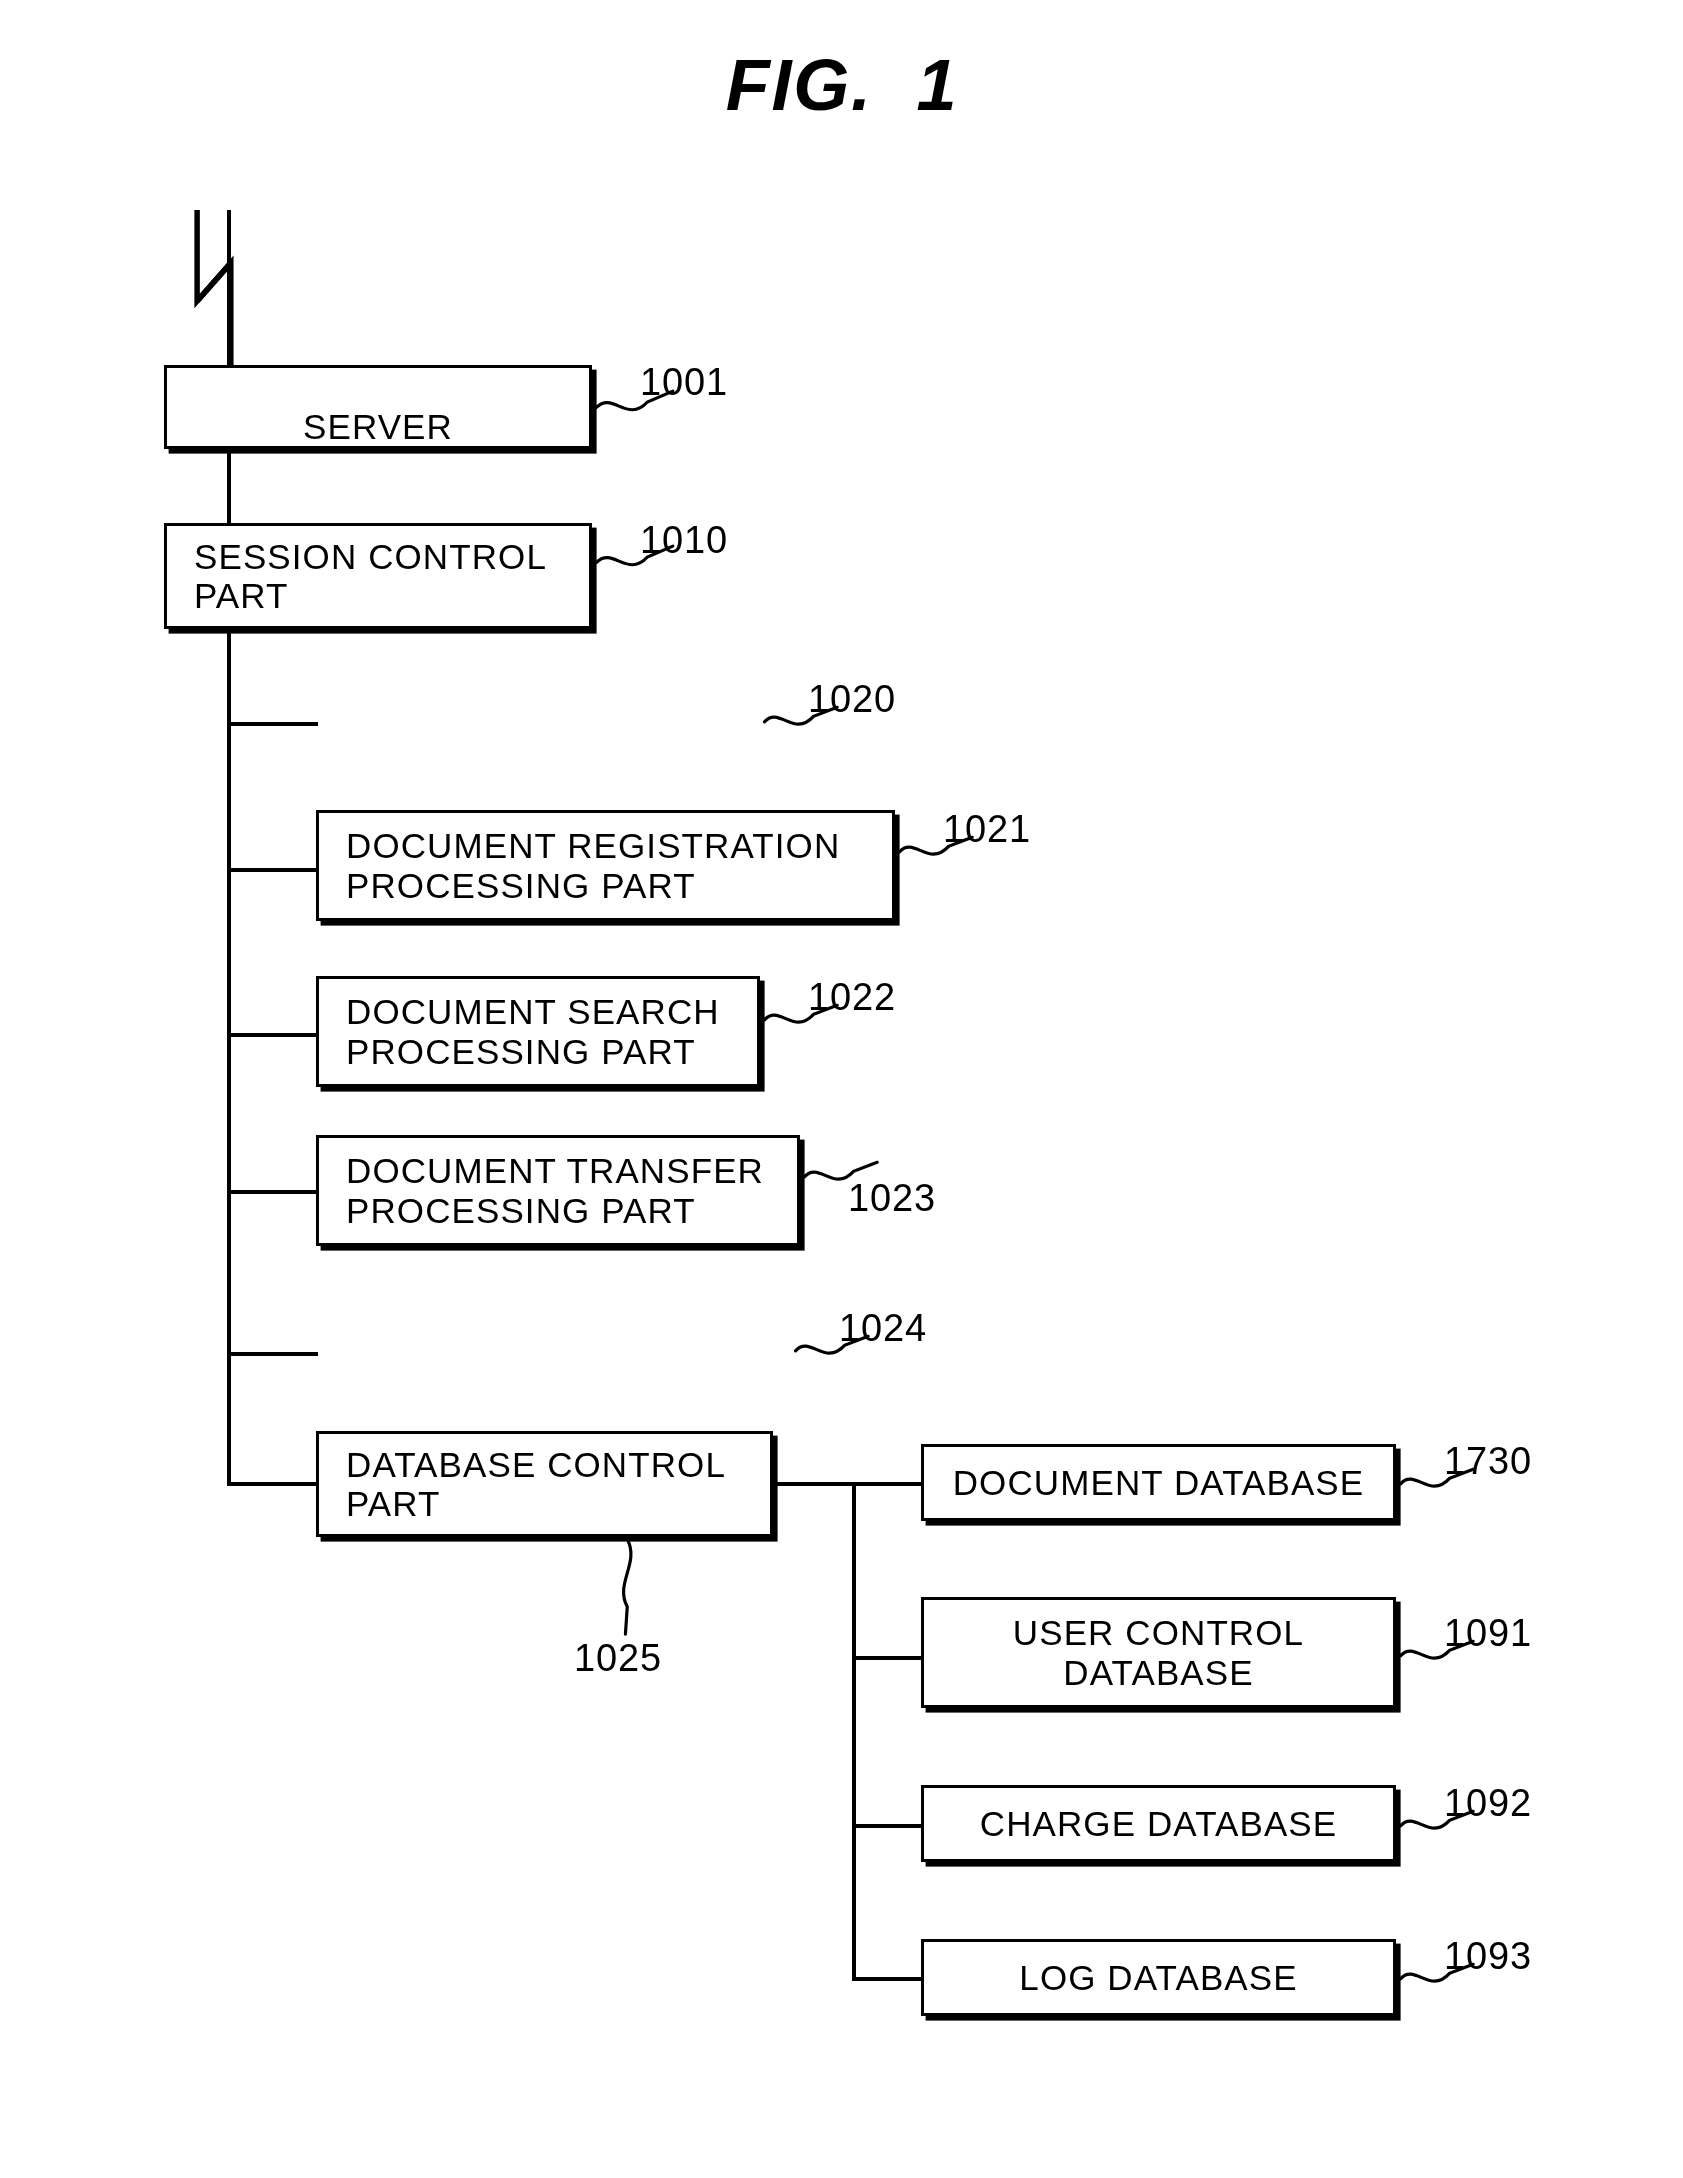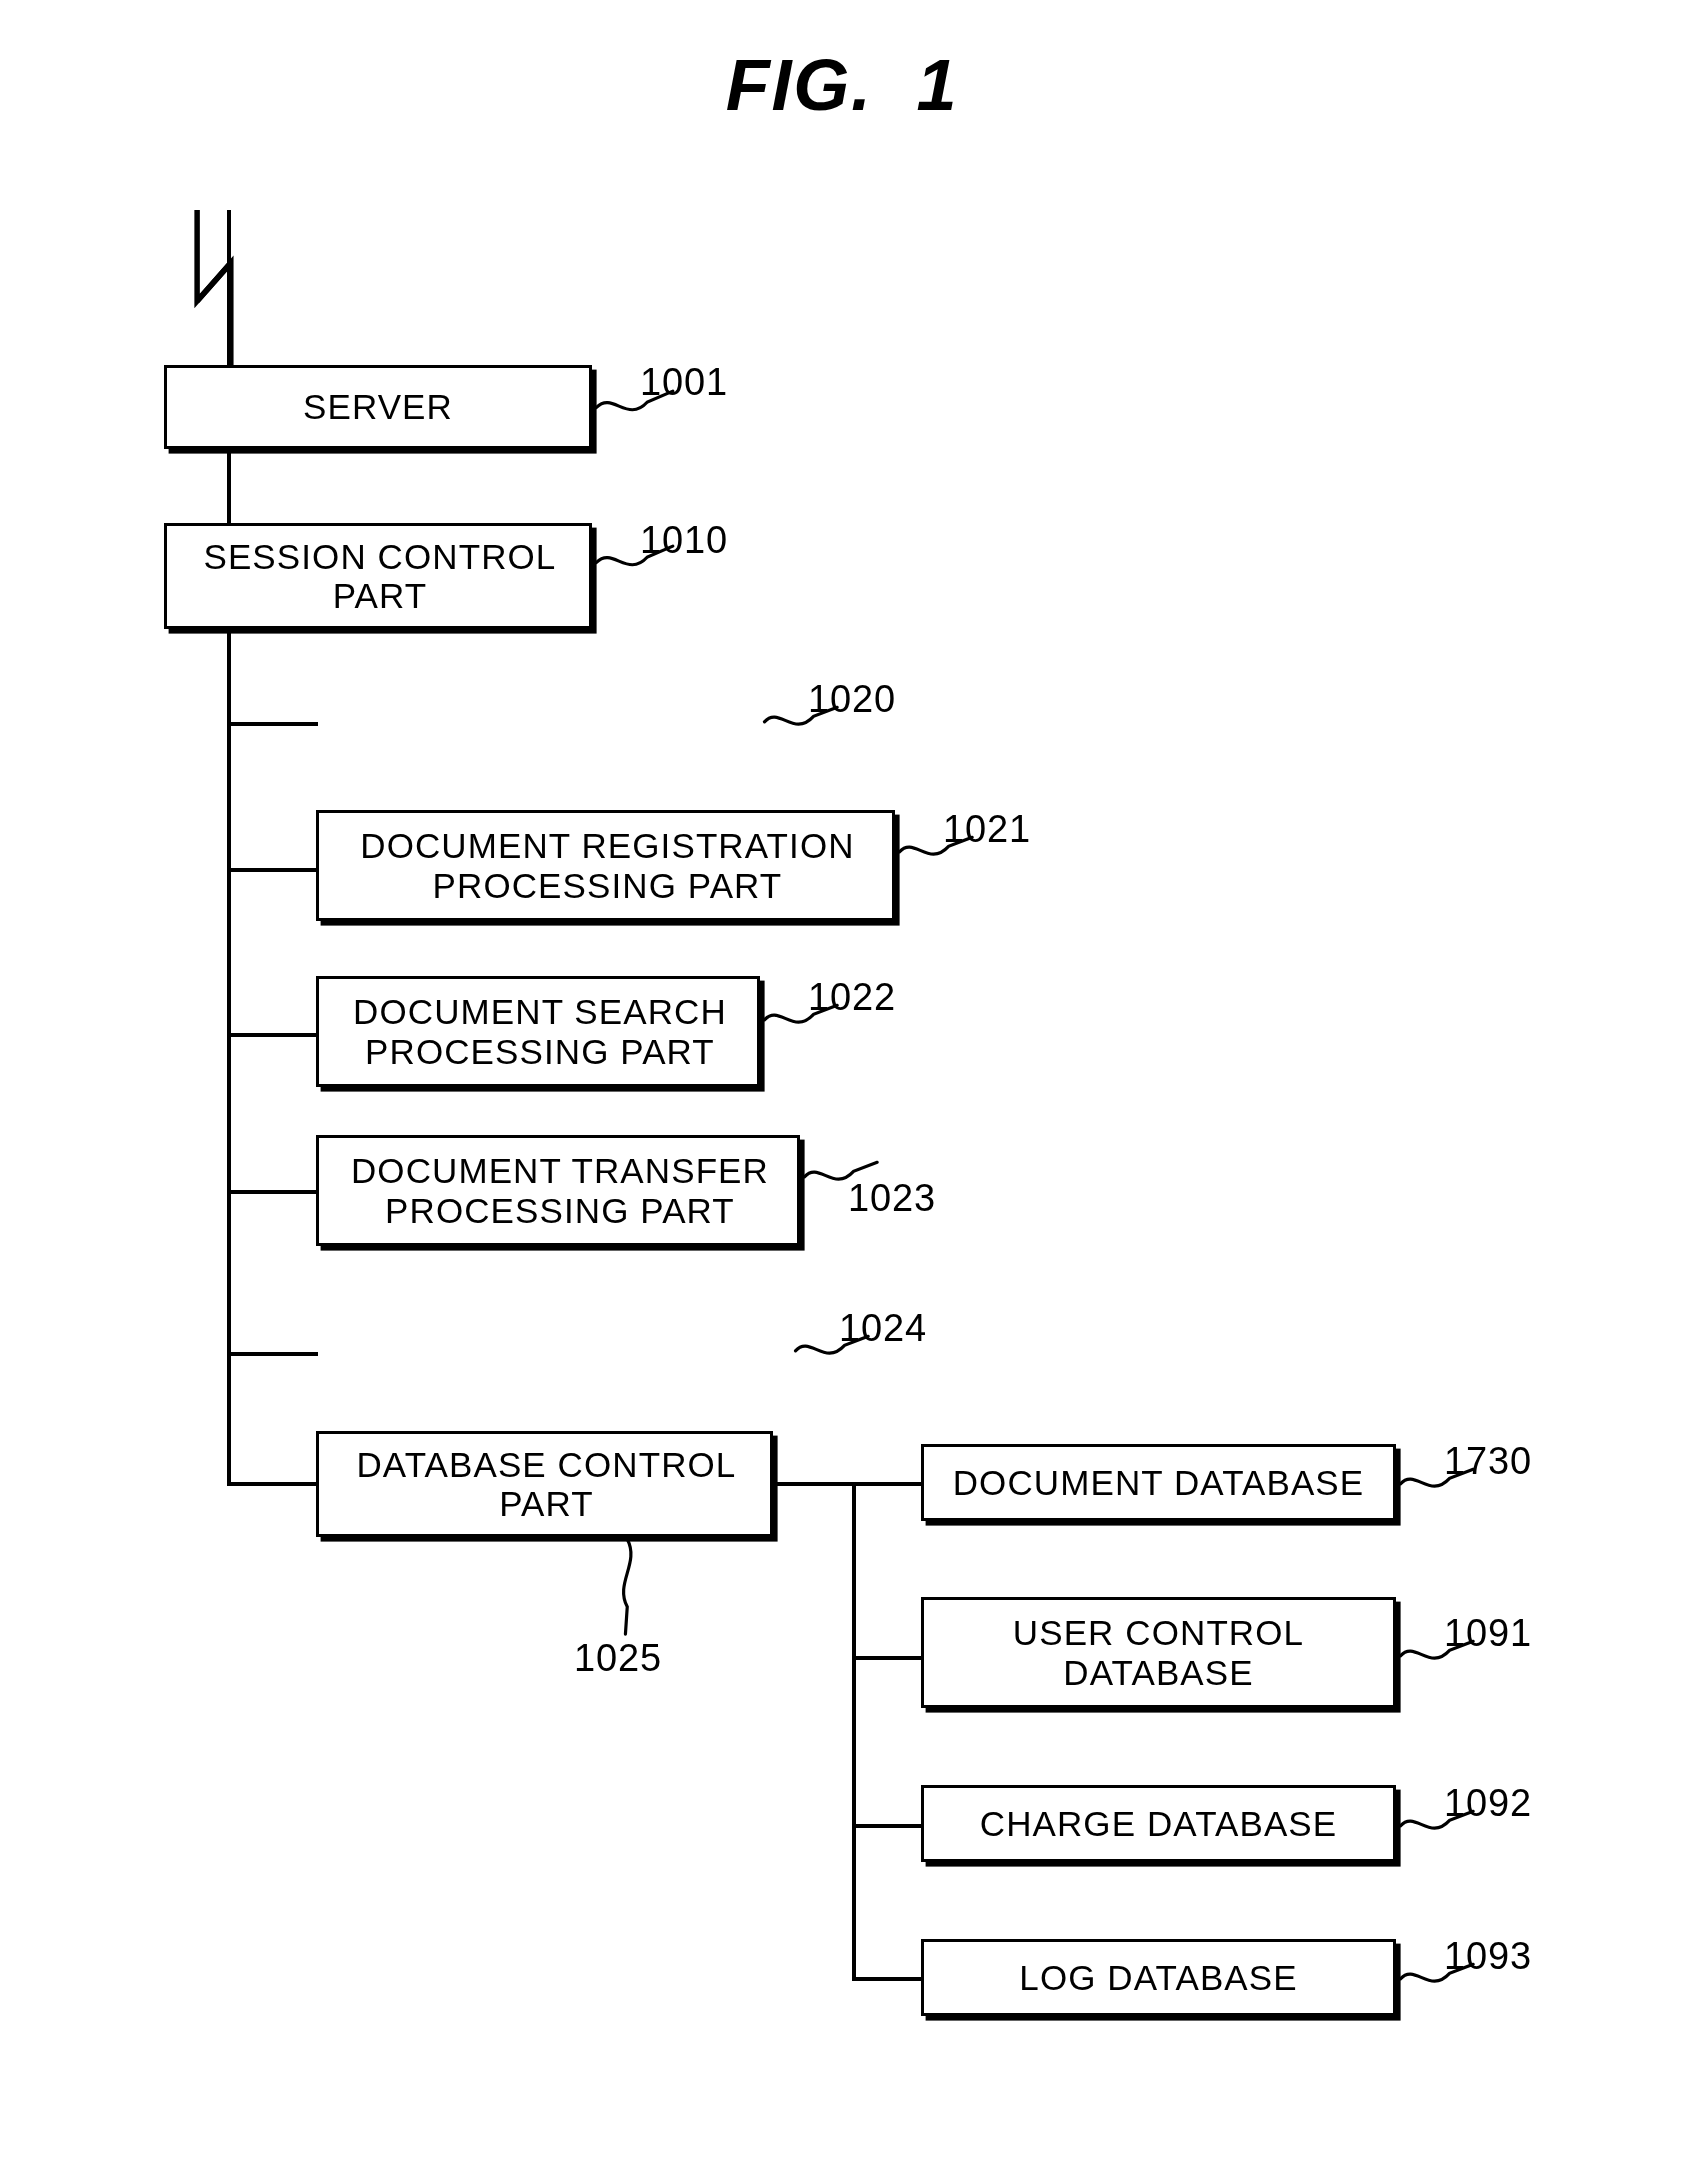--- a/index.html
+++ b/index.html
@@ -47,21 +47,21 @@
     font-family: "Liberation Sans", sans-serif;
     font-size: 35px;
     line-height: 1.12;
     letter-spacing: 1.1px;
     white-space: pre-line;
     width: 100%;
     padding: 0 9.1px;
     box-sizing: border-box;
   }
   .box.center .lbl { text-align: center; }
-  .box.left   .lbl { text-align: center; padding-left: 13px; }
+  .box.left   .lbl { text-align: left; padding-left: 27px; }
 
   
   .ref {
     position: absolute;
     font-family: "Liberation Sans", sans-serif;
     font-size: 38px;
     letter-spacing: 0.9px;
     white-space: pre;
   }
   
@@ -107,21 +107,21 @@
 
   <div id="fig-title">FIG.  1</div>
 
   <svg id="antenna" width="110" height="164" viewBox="0 0 120 180" aria-hidden="true">
     <path d="M 25 0 L 25 100 L 62 58 L 62 178"></path>
     <path d="M 25 100 L 62 58"></path>
   </svg>
 
   <div class="vline" style="left:227px; top:210px; height:157px;"></div>
 
-  <div class="box center" style="left:164px; top:365px; width:428px; height:84px;">
+  <div class="box center" style="left:164px; top:365px; width:428px; height:84px;align-items:flex-end;">
     <div class="lbl">SERVER</div>
   </div>
   <svg class="leader" style="left:596px; top:382px;" width="110" height="40" aria-hidden="true" viewBox="0 0 120 44">
     <path d="M 0 28 C 18 10, 34 46, 56 22 L 84 10"></path>
   </svg>
   <div class="ref" style="left:640px; top:361px;">1001</div>
 
   <div class="vline" style="left:227px; top:450px; height:77px;"></div>
 
   <div class="box left" style="left:164px; top:523px; width:428px; height:106px;">

